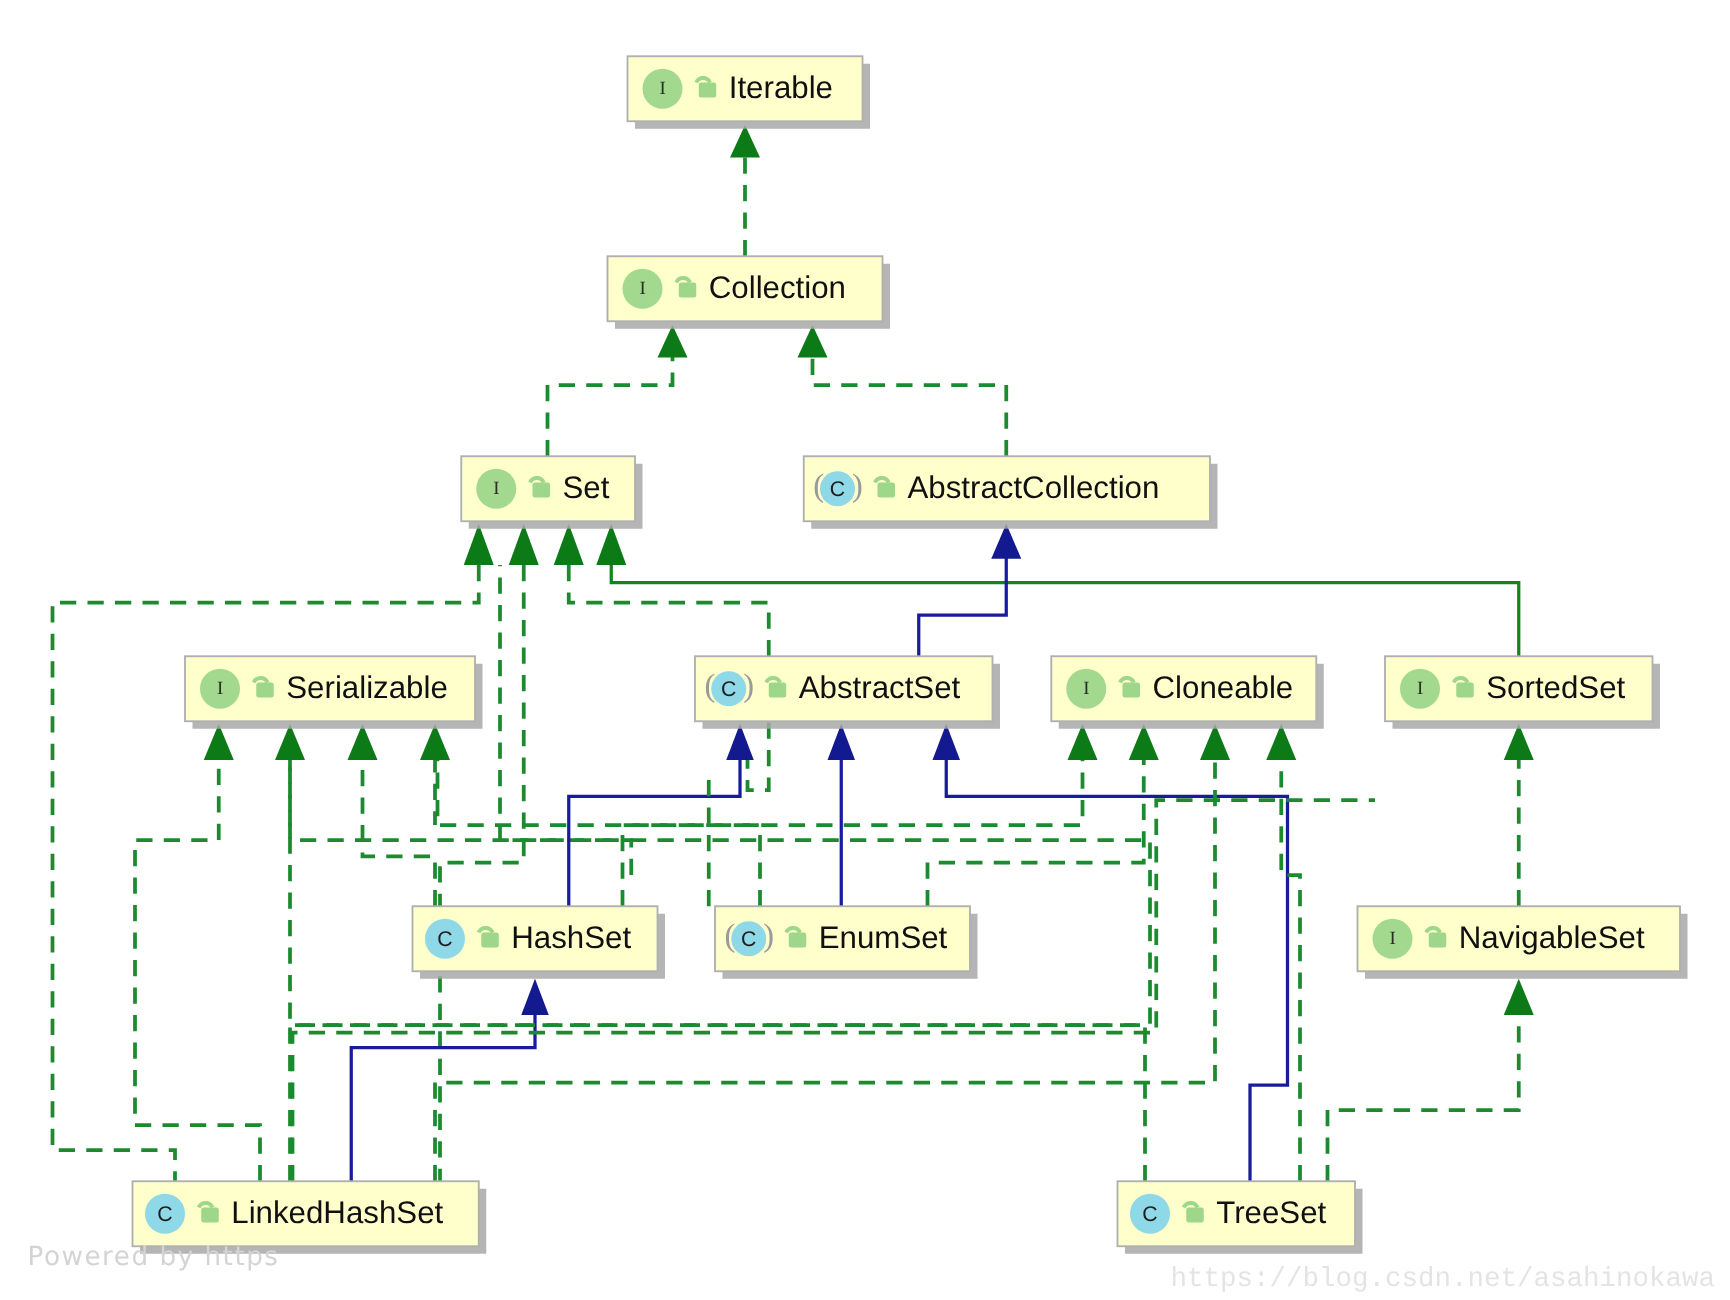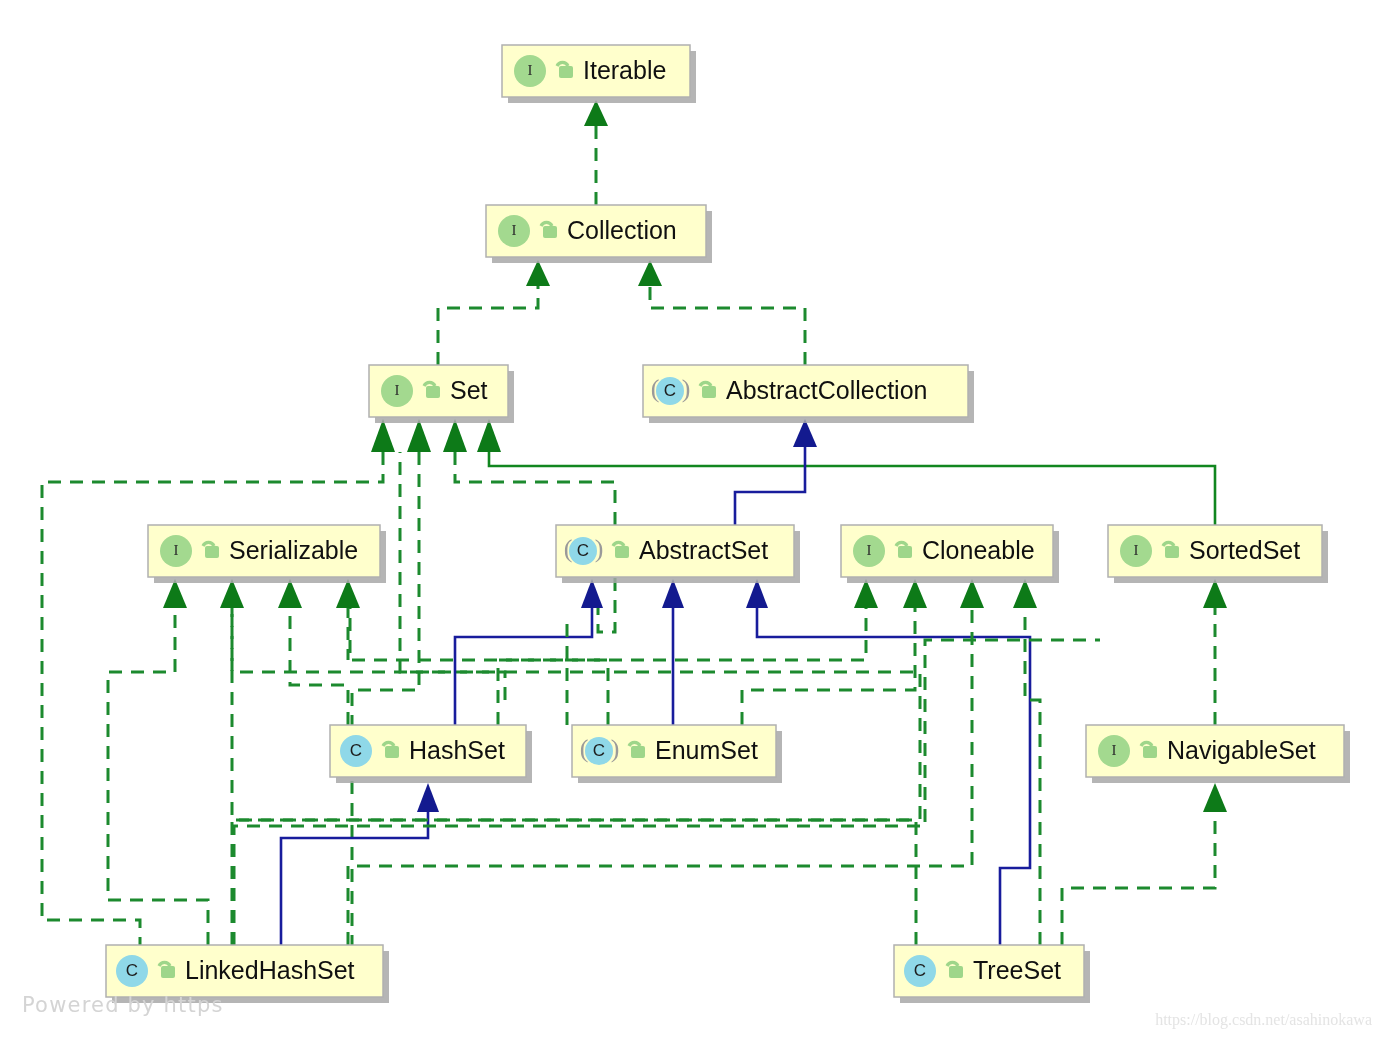--- a/index.html
+++ b/index.html
@@ -108,22 +108,22 @@
     font-size: 21px;
     letter-spacing: 1.2px;
     color: #d4d4d4;
     white-space: nowrap;
     user-select: none;
   }
   .watermark-url {
     position: absolute;
     right: 12px;
     top: 1011px;
-    font-family: Liberation Serif, serif;
-    font-size: 16px;
+    font-family: Liberation Mono, monospace;
+    font-size: 22px;
     color: #e4e4e4;
     white-space: nowrap;
     user-select: none;
     margin-left: 18px;
   }
 </style>
 </head>
 <body>
 
 <div id="diagram-root">

